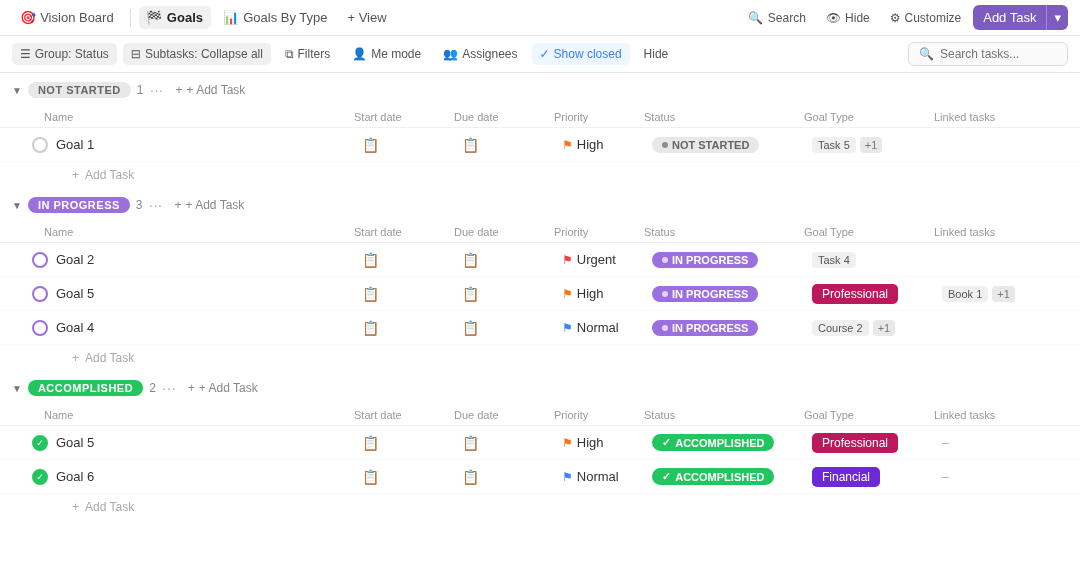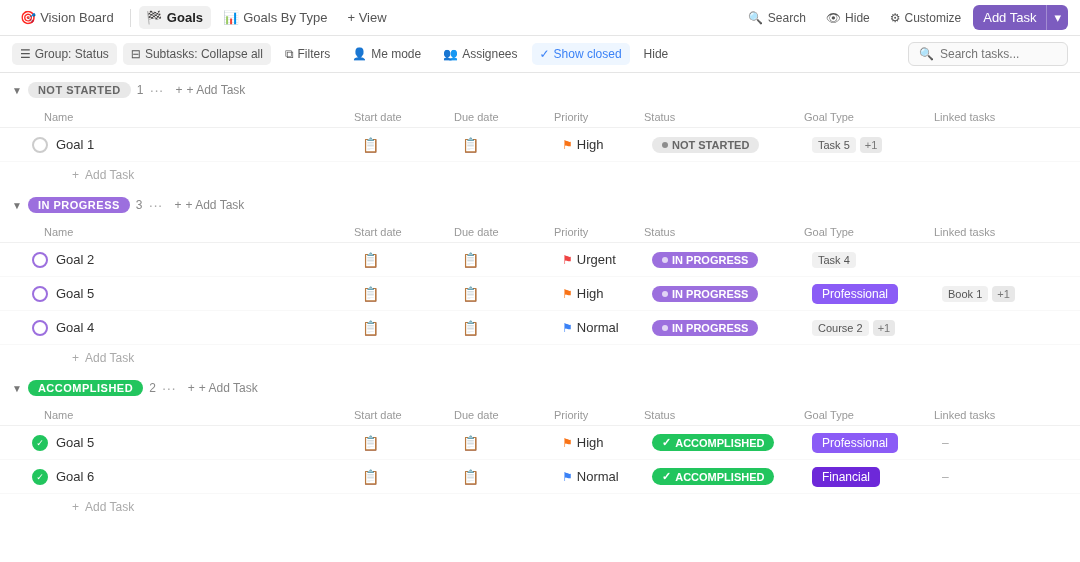--- a/index.html
+++ b/index.html
@@ -57,21 +57,21 @@
     .priority-high { color: #f97316; }
     .priority-normal { color: #3b82f6; }
     .status-badge { display: flex; align-items: center; gap: 4px; border-radius: 20px; padding: 2px 10px; font-size: 11px; font-weight: 600; }
     .status-not-started { background: #e8e8e8; color: #666; }
     .status-in-progress { background: #9c6fde; color: white; }
     .status-accomplished { background: #22c55e; color: white; }
     .status-dot { width: 6px; height: 6px; border-radius: 50%; background: currentColor; opacity: 0.7; }
     .goal-type-badge { border-radius: 5px; padding: 3px 10px; font-size: 12px; font-weight: 500; color: white; cursor: pointer; }
     .type-health { background: #14b8a6; }
     .type-personal { background: #3b82f6; }
-    .type-professional { background: #8b5cf6; }
+    .type-professional { background: #be185d; }
     .type-academic { background: #06b6d4; }
     .type-financial { background: #6d28d9; }
     .linked-tasks-cell { display: flex; align-items: flex-end; gap: 4px; font-size: 12px; color: #555; }
     .linked-tag { background: #f0f0f0; border-radius: 4px; padding: 2px 6px; font-size: 11px; color: #555; }
     .more-tag { background: #e8e8e8; border-radius: 4px; padding: 2px 5px; font-size: 11px; color: #777; cursor: pointer; }
     .dash { color: #aaa; }
 
     .add-row { display: flex; align-items: center; gap: 6px; padding: 6px 12px 6px 72px; color: #aaa; font-size: 12px; cursor: pointer; }
 
     .chevron { font-size: 10px; color: #777; }

